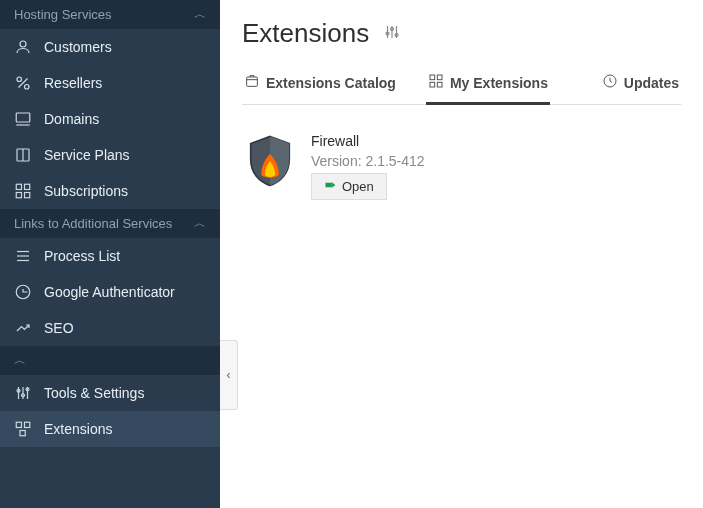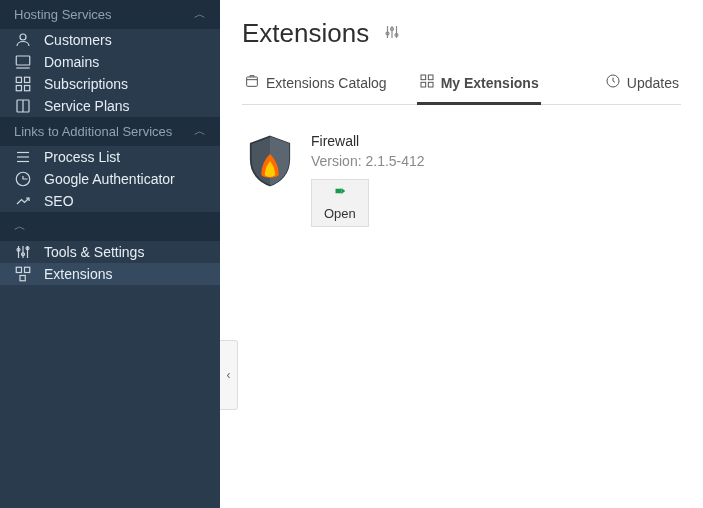--- a/index.html
+++ b/index.html
@@ -1,90 +1,100 @@
 <!DOCTYPE html>
 <html><head>
 <meta charset="utf-8">
 <style>
 * { margin: 0; padding: 0; box-sizing: border-box; font-family: -apple-system, BlinkMacSystemFont, "Segoe UI", Arial, sans-serif; }
 body { display: flex; width: 703px; height: 508px; overflow: hidden; background: #fff; }
 .sidebar { width: 220px; background: #2a3b4d; color: #cdd7e0; display: flex; flex-direction: column; font-size: 14px; flex-shrink: 0; text-align: center; }
 .section-header { display: flex; align-items: center; justify-content: space-between; padding: 6px 14px; font-size: 13px; color: #8fa2b4; background: #1f2e3e; cursor: pointer; }
 .section-header .chevron { font-size: 12px; }
-.nav-item { display: flex; align-items: center; gap: 12px; padding: 2px 14px; cursor: pointer; color: #e6edf3; }
+.nav-item { display: flex; align-items: center; gap: 12px; padding: 9px 14px; cursor: pointer; color: #e6edf3; }
 .nav-item.active { background: #354a5f; }
 .nav-item .icon { width: 18px; height: 18px; display: inline-flex; align-items: center; justify-content: center; flex-shrink: 0; }
 .nav-item svg { stroke: #cdd7e0; fill: none; stroke-width: 1.6; }
 .collapse-handle { position: absolute; left: 220px; top: 340px; width: 18px; height: 70px; background: #f6f6f6; border: 1px solid #ddd; border-left: none; display: flex; align-items: center; justify-content: center; font-size: 12px; color: #666; cursor: pointer; border-radius: 0 3px 3px 0; }
 .main { flex: 1; padding: 18px 22px; position: relative; }
 .page-title-row { display: flex; align-items: center; gap: 14px; margin-bottom: 18px; }
 .page-title { font-size: 26px; font-weight: 400; color: #2f2f2f; }
 .settings-icon { color: #888; }
 .tabs { display: flex; gap: 28px; border-bottom: 1px solid #ddd; margin-bottom: 28px; }
-.tab { display: flex; align-items: center; gap: 6px; padding: 6px 2px 10px 2px; color: #4b4b4b; cursor: pointer; font-size: 14px; border-bottom: 3px solid transparent; margin-bottom: -1px; }
+.tab { display: flex; align-items: center; gap: 6px; padding: 6px 2px 10px 2px; color: #4b4b4b; cursor: pointer; font-size: 14px; border-bottom: 3px solid transparent; margin-bottom: -1px; font-weight: bold; }
 .tab.active { border-bottom-color: #3b3b3b; font-weight: 700; }
 .tab.updates { margin-left: auto; }
 .tab svg { stroke: #555; fill: none; stroke-width: 1.5; }
 .ext-card { display: flex; gap: 13px; align-items: flex-start; }
 .ext-icon { width: 56px; height: 56px; display: flex; align-items: center; justify-content: center; }
 .ext-info { display: flex; flex-direction: column; gap: 4px; }
 .ext-name { font-size: 14px; color: #2d2d2d; }
 .ext-version { font-size: 14px; color: #8a8a8a; }
-.open-btn { display: inline-flex; align-items: center; gap: 6px; padding: 5px 12px; background: #f2f2f2; border: 1px solid #ddd; font-size: 13px; color: #333; cursor: pointer; margin-top: 6px; width: fit-content; flex-direction: column; }
+.open-btn { display: inline-flex; align-items: center; gap: 6px; padding: 5px 12px; background: #f2f2f2; border: 1px solid #ddd; font-size: 13px; color: #333; cursor: pointer; width: fit-content; }
 </style>
 </head>
 <body>
 
 <div class="sidebar">
   <div class="section-header">
     <span>Hosting Services</span>
     <span class="chevron">︿</span>
   </div>
 
   <div class="nav-item">
     <span class="icon">
       <svg viewBox="0 0 24 24" width="18" height="18">
           <circle cx="12" cy="8" r="4"></circle>
           <path d="M4 20c0-4 4-6 8-6s8 2 8 6"></path>
         </svg>
     </span>
     <span>Customers</span>
   </div>
 
+  <div class="nav-item">
+    <span class="icon">
+      <svg viewBox="0 0 24 24" width="18" height="18">
+          <circle cx="7" cy="7" r="3"></circle>
+          <circle cx="17" cy="17" r="3"></circle>
+          <line x1="6" y1="18" x2="18" y2="6"></line>
+        </svg>
+    </span>
+    <span>Resellers</span>
+  </div>
 
   <div class="nav-item">
     <span class="icon">
       <svg viewBox="0 0 24 24" width="18" height="18">
           <rect x="3" y="4" width="18" height="12" rx="1"></rect>
           <line x1="3" y1="20" x2="21" y2="20"></line>
         </svg>
     </span>
     <span>Domains</span>
+  </div>
+
+  <div class="nav-item">
+    <span class="icon">
+      <svg viewBox="0 0 24 24" width="18" height="18">
+          <rect x="4" y="4" width="16" height="16" rx="1"></rect>
+          <line x1="12" y1="4" x2="12" y2="20"></line>
+        </svg>
+    </span>
+    <span>Service Plans</span>
   </div>
 
   <div class="nav-item">
     <span class="icon">
       <svg viewBox="0 0 24 24" width="18" height="18">
           <rect x="3" y="3" width="7" height="7"></rect>
           <rect x="14" y="3" width="7" height="7"></rect>
           <rect x="3" y="14" width="7" height="7"></rect>
           <rect x="14" y="14" width="7" height="7"></rect>
         </svg>
     </span>
     <span>Subscriptions</span>
-  </div>
-
-  <div class="nav-item">
-    <span class="icon">
-      <svg viewBox="0 0 24 24" width="18" height="18">
-          <rect x="4" y="4" width="16" height="16" rx="1"></rect>
-          <line x1="12" y1="4" x2="12" y2="20"></line>
-        </svg>
-    </span>
-    <span>Service Plans</span>
   </div>
 
   <div class="section-header">
     <span>Links to Additional Services</span>
     <span class="chevron">︿</span>
   </div>
 
 
   <div class="nav-item">
     <span class="icon">

